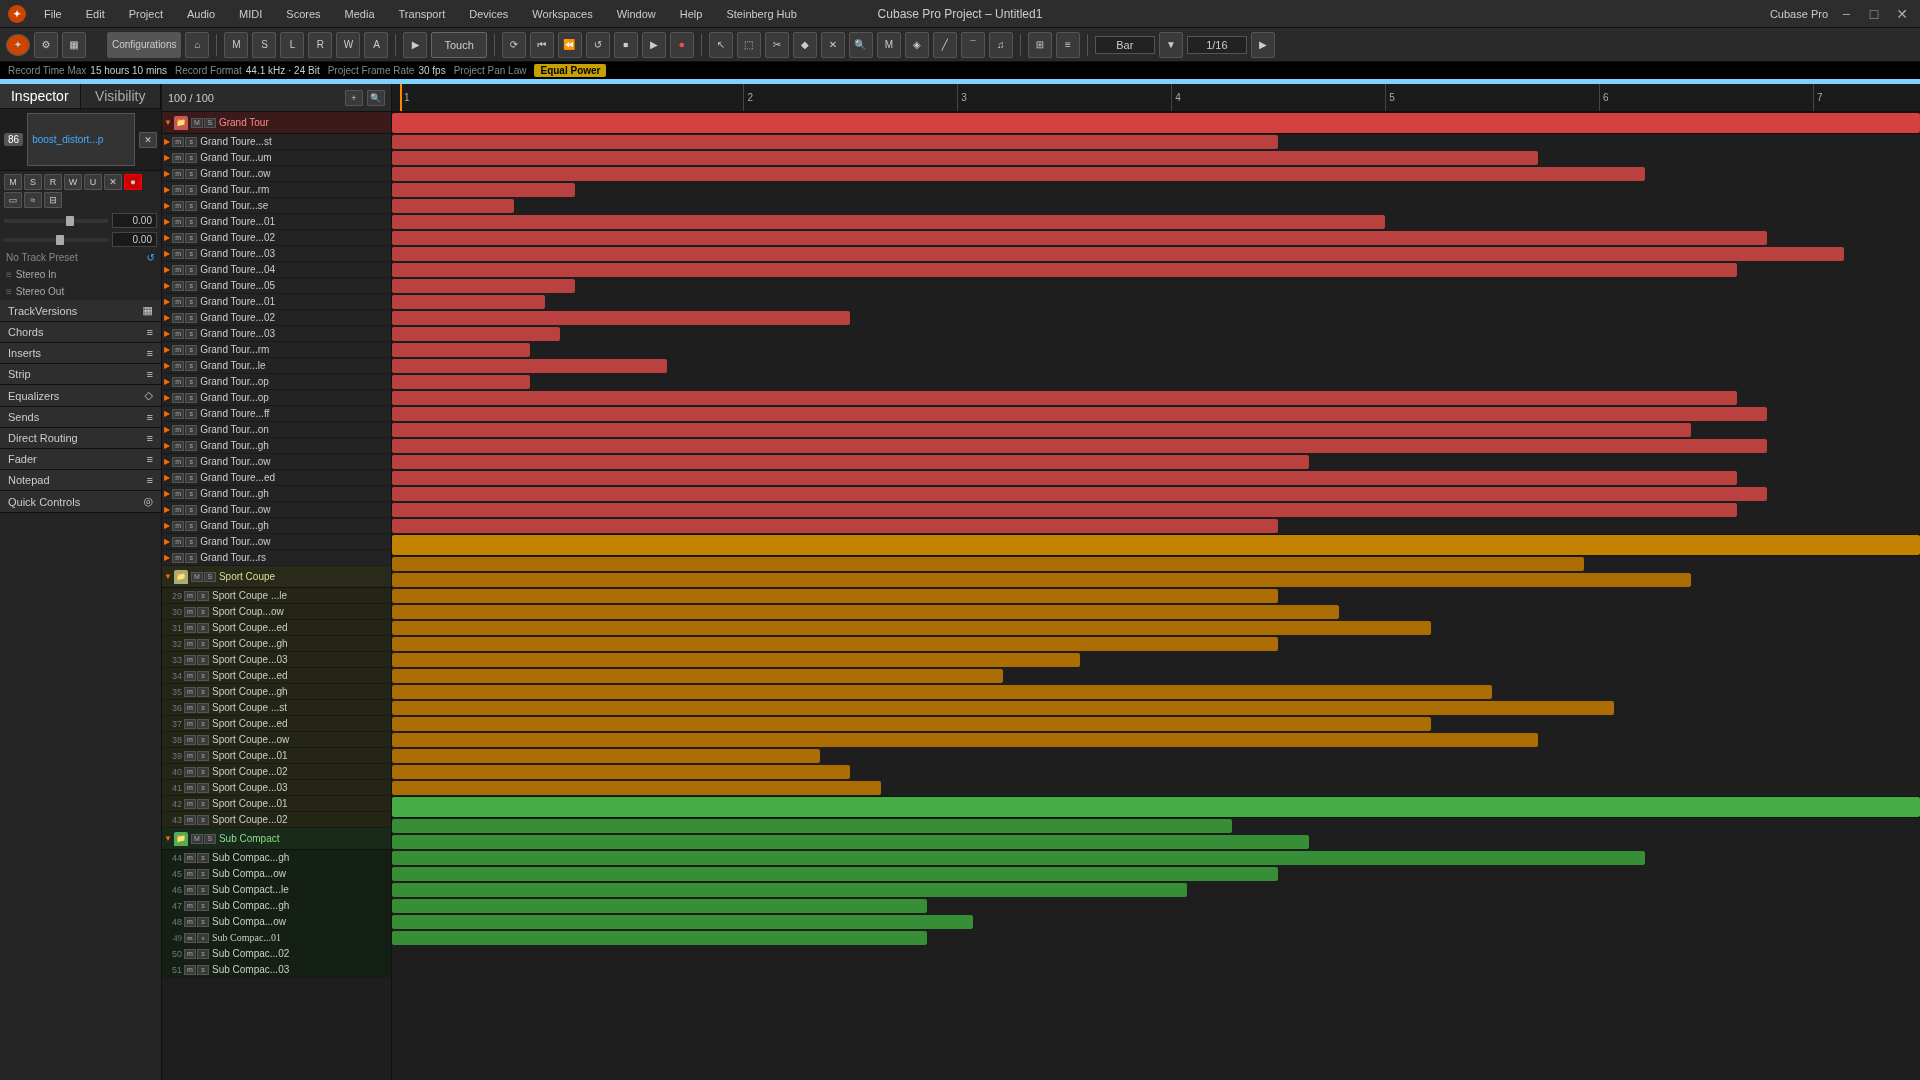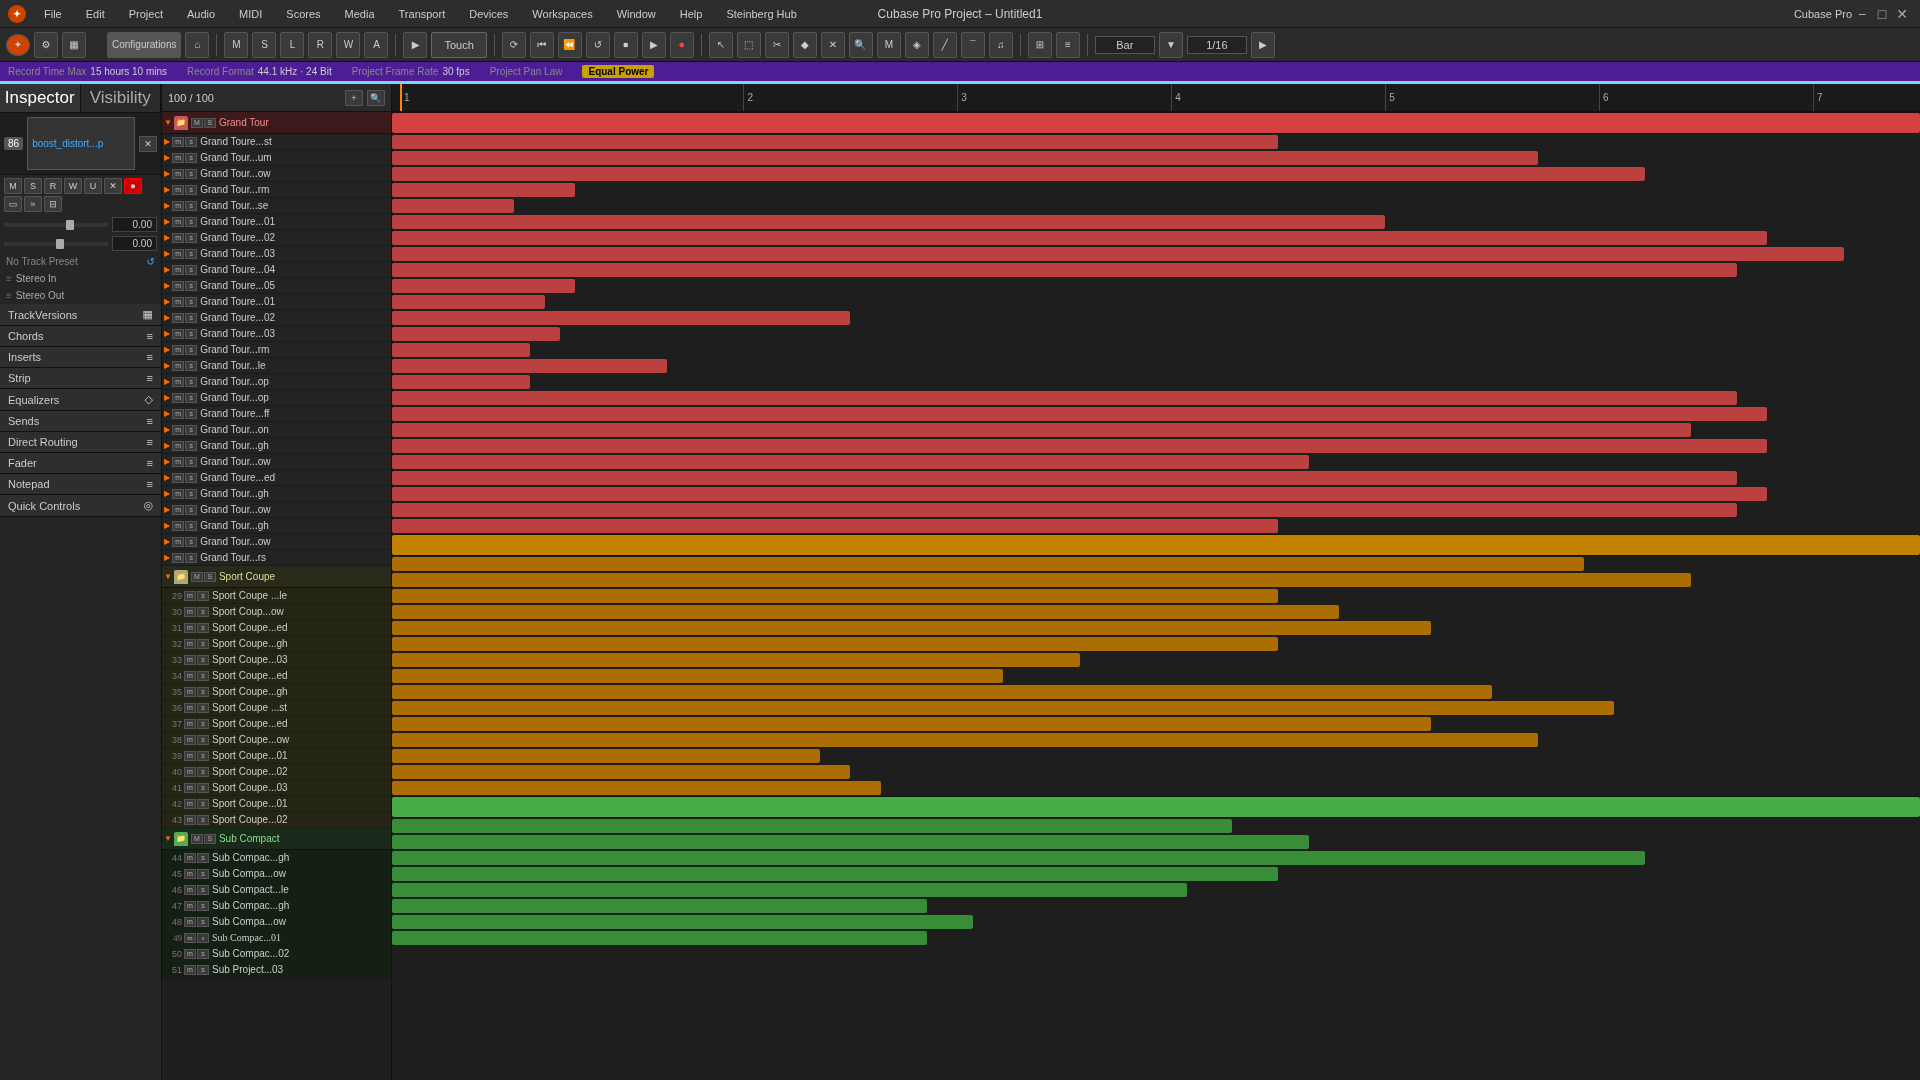--- a/index.html
+++ b/index.html
@@ -2,47 +2,47 @@
 <html><head>
   <meta charset="utf-8">
   <style>
     * { margin: 0; padding: 0; box-sizing: border-box; }
     body { width: 1920px; height: 1080px; background: #1e1e1e; font-family: Arial, sans-serif; font-size: 11px; color: #ccc; overflow: hidden; }
 
     
     #titlebar { height: 28px; background: #2d2d2d; display: flex; align-items: center; justify-content: space-between; border-bottom: 1px solid #111; padding: 0 8px; }
     #titlebar-left { display: flex; align-items: center; gap: 12px; }
     #titlebar-center { position: absolute; left: 50%; transform: translateX(-50%); color: #ccc; font-size: 12px; }
-    #titlebar-right { display: flex; align-items: center; }
+    #titlebar-right { display: flex; align-items: center; gap: 8px; }
     #app-logo { width: 18px; height: 18px; background: #c40; border-radius: 50%; display: flex; align-items: center; justify-content: center; color: white; font-size: 9px; font-weight: bold; }
     .menu-item { color: #ccc; font-size: 11px; cursor: pointer; padding: 2px 6px; }
     .win-btn { width: 20px; height: 20px; display: flex; align-items: center; justify-content: center; cursor: pointer; color: #aaa; font-size: 14px; }
 
     
     #toolbar { height: 34px; background: #2a2a2a; display: flex; align-items: center; gap: 4px; padding: 0 6px; border-bottom: 1px solid #111; }
     .tb-btn { height: 26px; min-width: 24px; background: #3a3a3a; border: 1px solid #555; color: #ccc; font-size: 10px; cursor: pointer; display: flex; align-items: center; justify-content: center; padding: 0 4px; border-radius: 2px; }
     .tb-btn.active { background: #555; margin-left: 17px; }
     .tb-sep { width: 1px; height: 22px; background: #555; margin: 0 3px; }
     .tb-touch { background: #3a3a3a; border: 1px solid #666; color: #ccc; padding: 2px 12px; font-size: 11px; border-radius: 2px; }
     .tb-num { background: #222; border: 1px solid #555; color: #ccc; padding: 2px 6px; font-size: 11px; min-width: 60px; text-align: center; }
 
     
-    #statusbar { height: 22px; background: #4c1d95; display: flex; align-items: center; gap: 20px; padding: 0 8px; border-bottom: 3px solid #7dd3fc; font-size: 10px; color: #aaa; }
+    #statusbar { height: 22px; background: #000000; display: flex; align-items: center; gap: 8px; padding: 0 8px; border-bottom: 5px solid #7dd3fc; font-size: 10px; color: #aaa; }
     .status-item { display: flex; align-items: center; gap: 4px; }
     .status-label { color: #888; }
     .status-val { color: #ccc; }
     .eq-power { background: #c8a000; color: #000; padding: 1px 6px; font-size: 10px; font-weight: bold; border-radius: 2px; }
 
     
     #main { display: flex; height: calc(1080px - 84px); }
 
     
     #inspector { width: 162px; background: #252525; border-right: 1px solid #111; display: flex; flex-direction: column; flex-shrink: 0; }
     #inspector-tabs { display: flex; border-bottom: 1px solid #111; }
-    .insp-tab { flex: 1; padding: 4px 0; text-align: center; font-size: 17px; color: #aaa; cursor: pointer; background: #2a2a2a; border-right: 1px solid #111; }
+    .insp-tab { flex: 1; padding: 4px 0; text-align: center; font-size: 14px; color: #aaa; cursor: pointer; background: #2a2a2a; border-right: 1px solid #111; }
     .insp-tab.active { background: #333; color: #fff; }
     #track-header { background: #1e1e1e; padding: 4px; display: flex; align-items: center; gap: 4px; border-bottom: 1px solid #111; }
     .track-num { background: #555; color: #fff; padding: 1px 4px; font-size: 10px; border-radius: 2px; }
     .track-name-display { background: #333; border: 1px solid #555; color: #4af; padding: 20px 4px; font-size: 10px; flex: 1; white-space: nowrap; overflow: hidden; text-overflow: ellipsis; }
     .track-controls { display: flex; gap: 2px; padding: 3px 4px; flex-wrap: wrap; align-items: center; }
     .tc-btn { width: 18px; height: 16px; background: #3a3a3a; border: 1px solid #555; color: #ccc; font-size: 9px; display: flex; align-items: center; justify-content: center; cursor: pointer; border-radius: 1px; }
     .tc-btn.red { background: #c00; border-color: #f00; }
     .fader-val { color: #ccc; font-size: 10px; background: #1a1a1a; border: 1px solid #444; padding: 1px 4px; width: 45px; text-align: right; }
     .insp-section { border-bottom: 1px solid #111; }
     .insp-section-header { background: #2e2e2e; padding: 4px 8px; display: flex; align-items: center; justify-content: space-between; cursor: pointer; }
@@ -645,21 +645,21 @@
       <div class="track-row" style="background:#152015;">
         <span class="track-num-badge">50</span>
         <div class="track-m">m</div>
           <div class="track-s">s</div>
         <span class="track-name">Sub Compac...02</span>
       </div>
       <div class="track-row" style="background:#152015;">
         <span class="track-num-badge">51</span>
         <div class="track-m">m</div>
           <div class="track-s">s</div>
-        <span class="track-name">Sub Project...03</span>
+        <span class="track-name">Sub Compac...03</span>
       </div>
     </div>
   </div>
 
   <div id="arrange">
     <div id="ruler">
       <div class="ruler-mark" style="left:8px;">1</div>
       <div class="ruler-mark" style="left:23%;">2</div>
       <div class="ruler-mark" style="left:37%;">3</div>
       <div class="ruler-mark" style="left:51%;">4</div>

